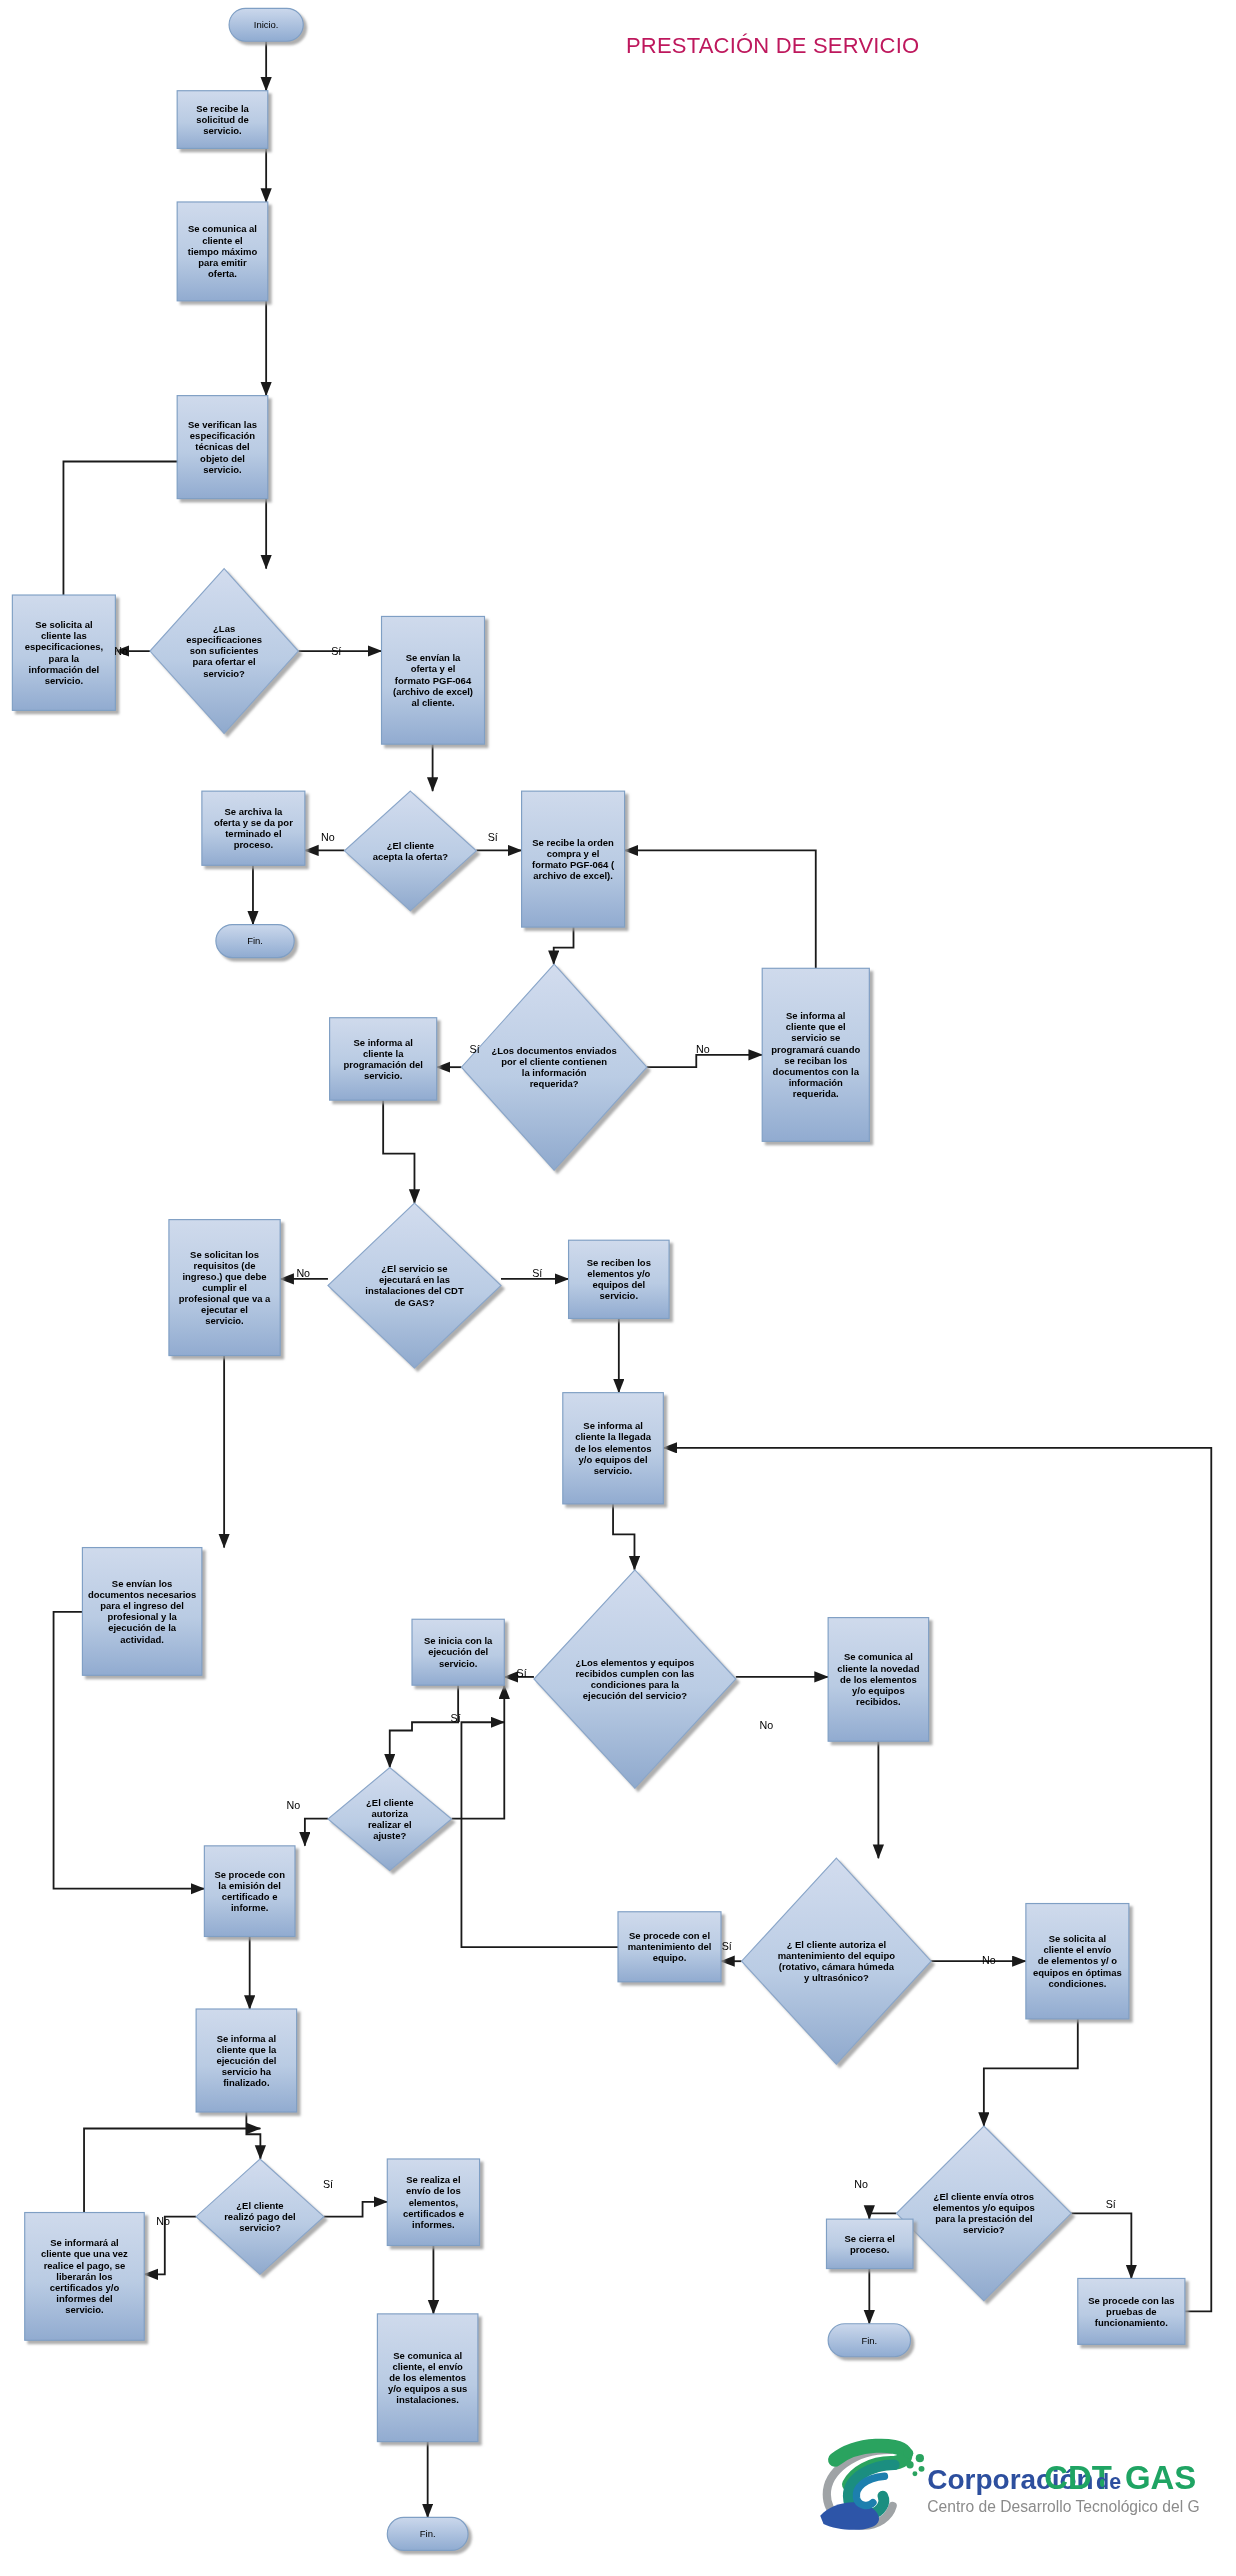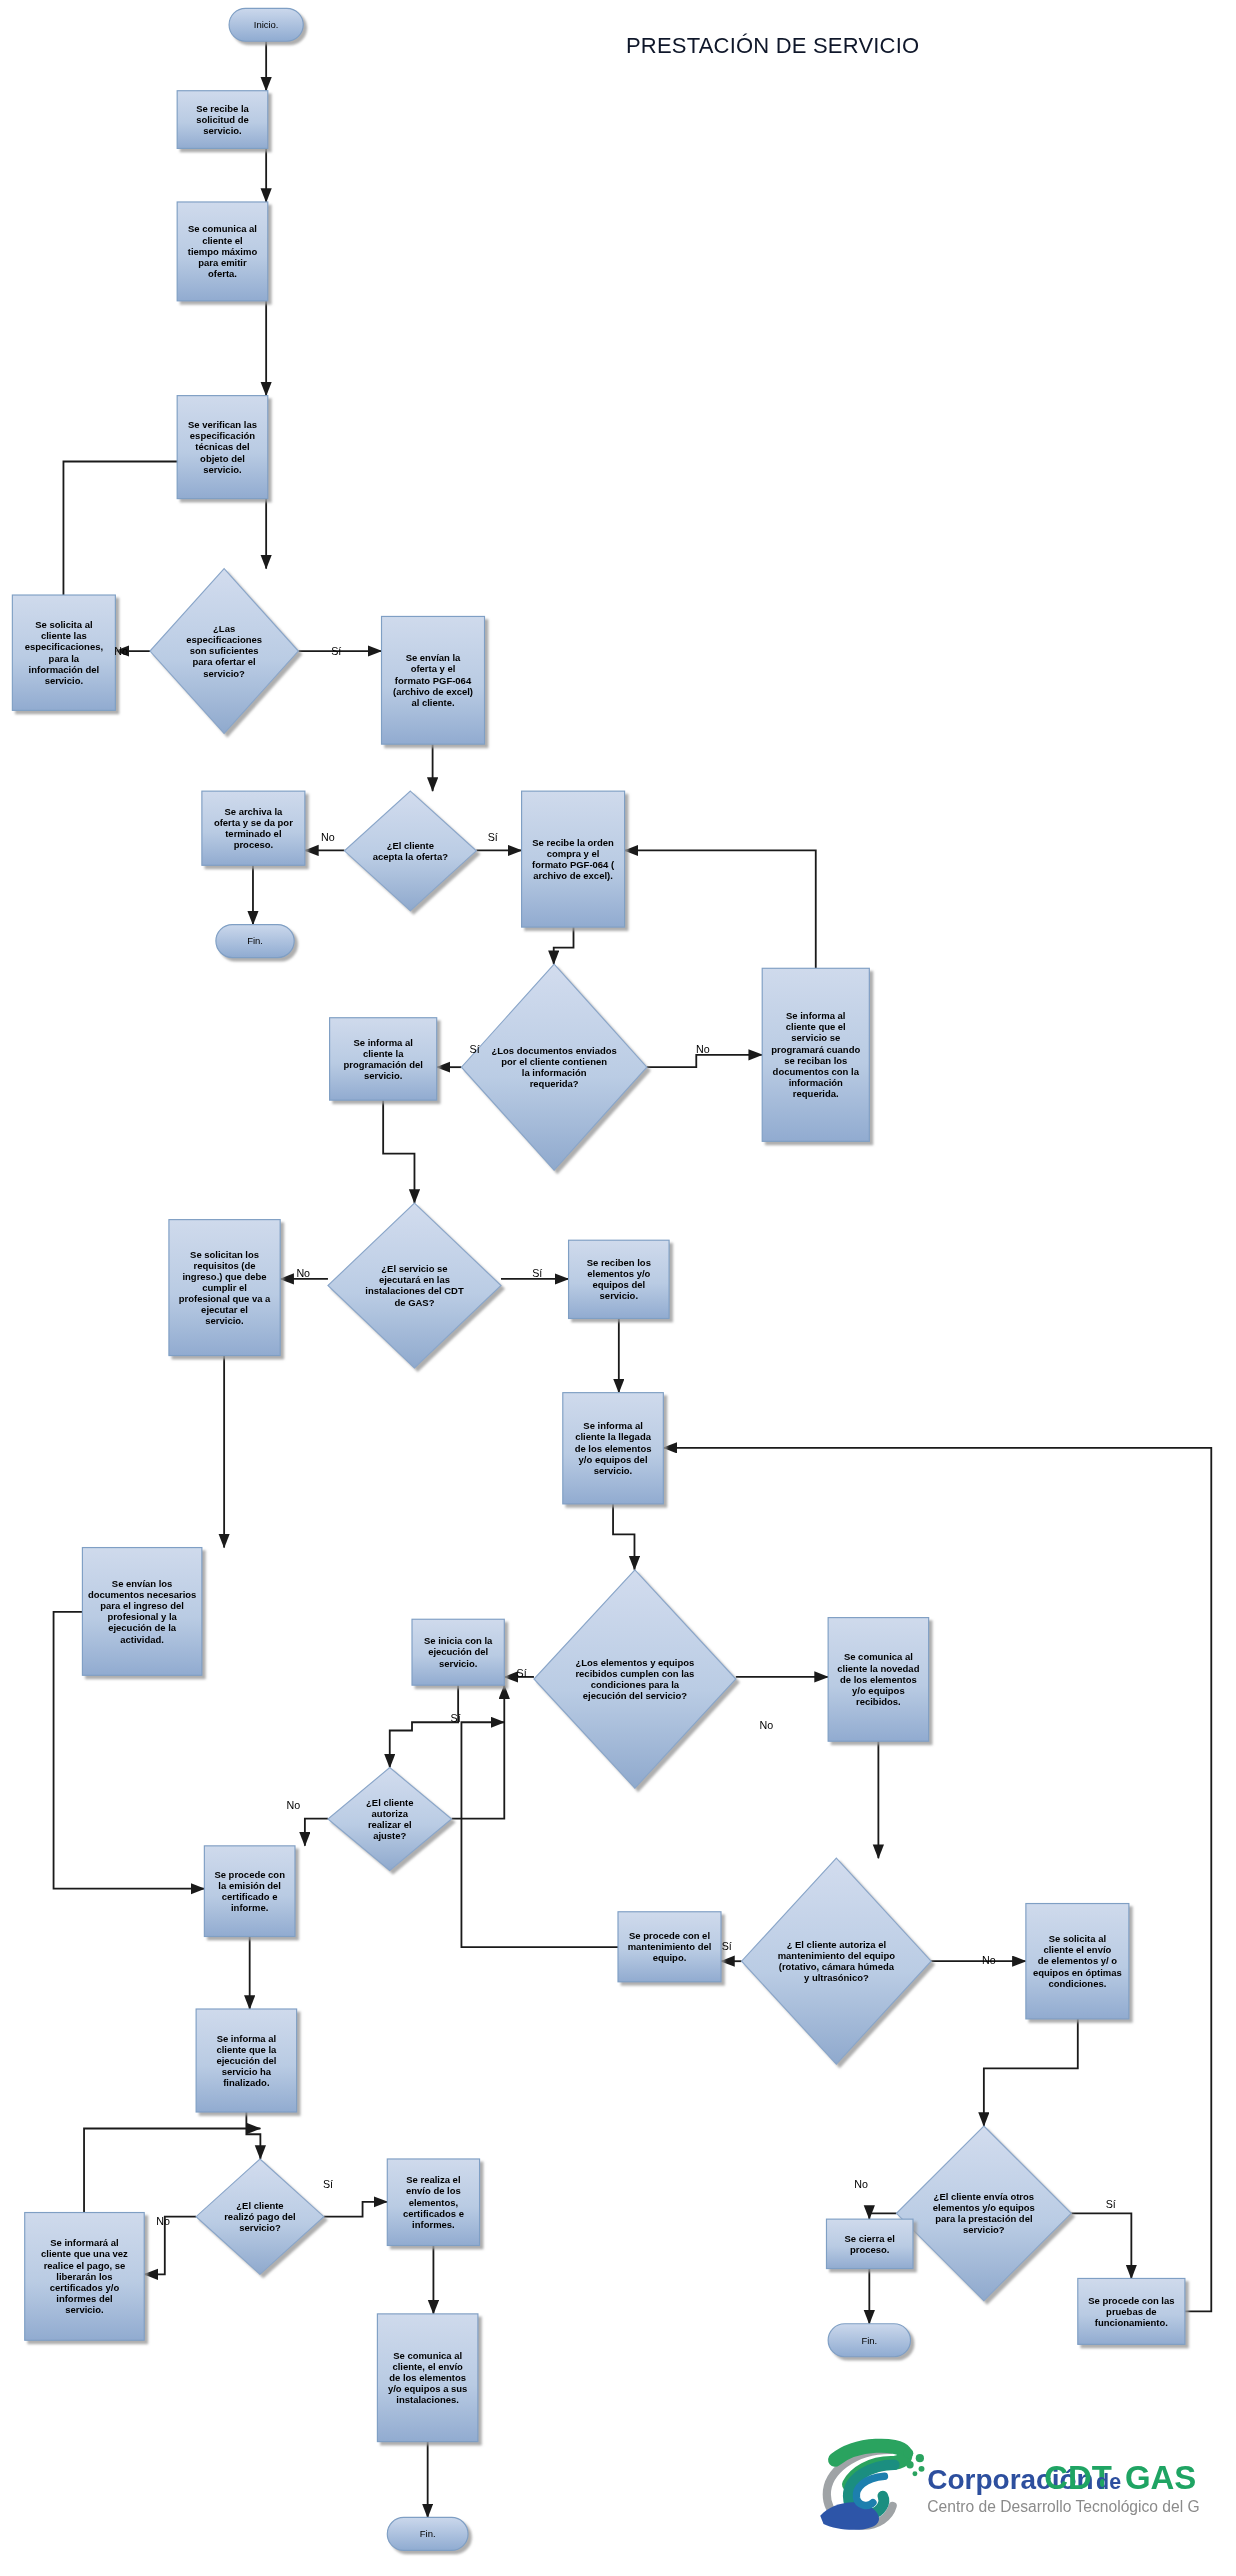--- a/index.html
+++ b/index.html
@@ -11,21 +11,21 @@
     position: relative;
     font-family: "Liberation Sans", sans-serif;
     overflow: hidden;
   }
   #chart-root { position: absolute; inset: 0; }
   svg.flow { position: absolute; left:0; top:0; width:1236px; height:2576px; }
 
   .title {
     position: absolute;
     font-size: 22px;
-    color: #0f172a;
+    color: #be185d;
     letter-spacing: 0.2px;
     white-space: nowrap;
   }
   .logo-wrap { position: absolute; }
   .logo-text-main { font-size: 34px; font-weight: 700; }
   .logo-text-sub  { font-size: 19px; fill: #8b8b8b; }
 </style>
 </head>
 <body>
 

